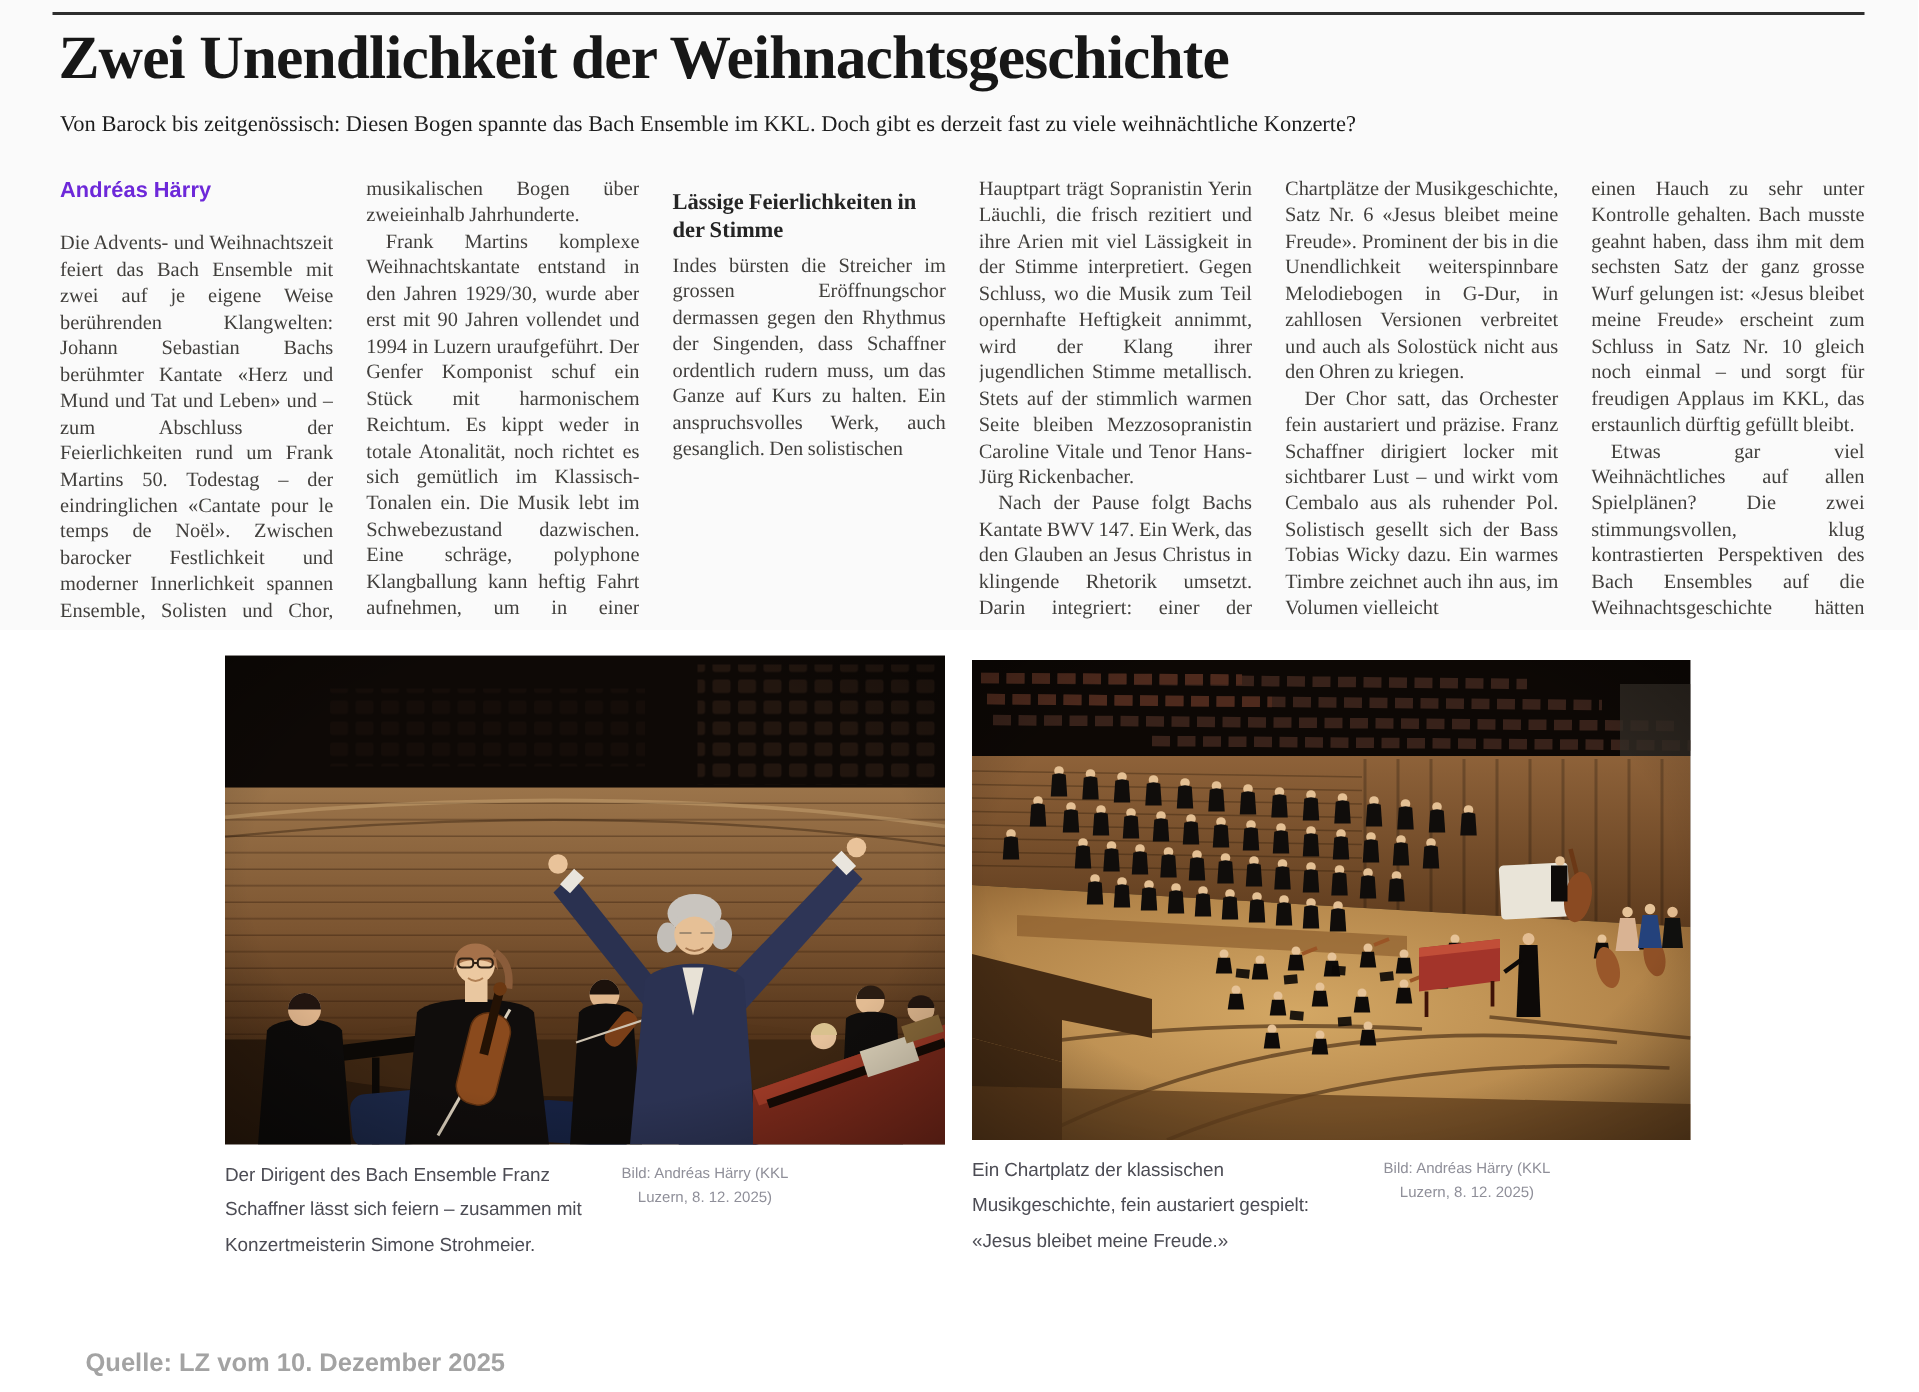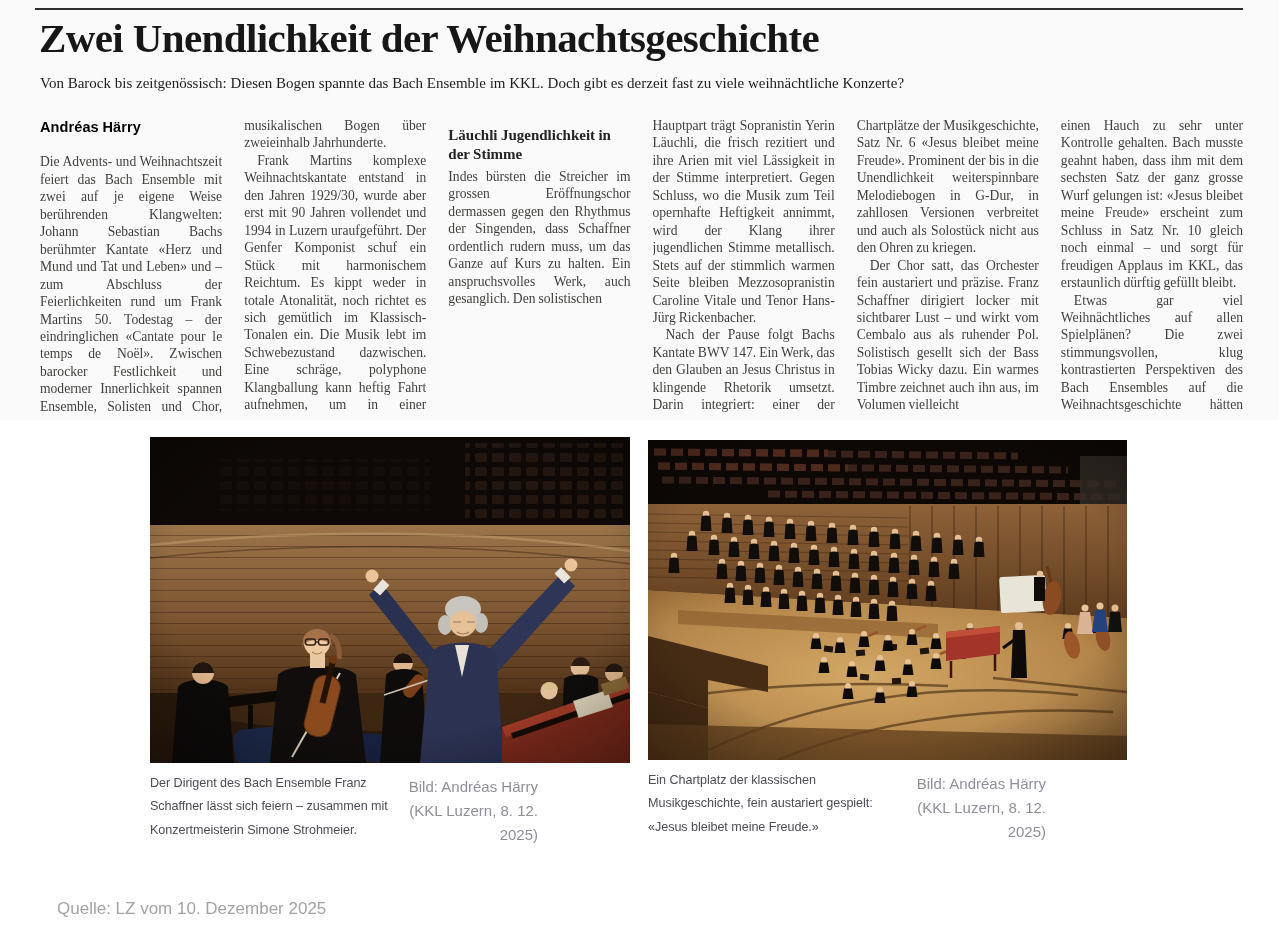--- a/index.html
+++ b/index.html
@@ -10,32 +10,32 @@
   .headline{position:absolute;left:39px;top:16px;width:1204px;margin:0;
             font-size:41px;line-height:1.1;font-weight:700;color:#171717;letter-spacing:-0.6px;}
   .subhead{position:absolute;left:40px;top:74px;width:1203px;margin:0;
            font-size:15px;line-height:1.25;font-weight:400;color:#1d1d1d;}
   .columns{position:absolute;left:40px;top:117px;width:1203px;height:296px;display:flex;gap:22px;}
   .col{flex:1 1 0;overflow:hidden;text-align:justify;font-size:13.6px;line-height:17.45px;
        color:#413f3c;hyphens:auto;-webkit-hyphens:auto;overflow-wrap:break-word;word-spacing:-0.4px;}
   .col p{margin:0;}
   .col p.ind{text-indent:13px;}
   .byline{font-family:"Liberation Sans",sans-serif;font-weight:700;font-size:14.5px;
-          color:#000000;margin:2px 0 17px 0;letter-spacing:.1px;text-align:left;}
+          color:#6d28d9;margin:2px 0 17px 0;letter-spacing:.1px;text-align:left;}
   .col h3{font-family:"Liberation Serif","DejaVu Serif",serif;font-size:15px;line-height:18.5px;
           margin:9px 0 5px 0;color:#242424;font-weight:700;text-align:left;}
   figure{margin:0;padding:0;position:absolute;}
   .figure-left{left:150px;top:437px;width:388px;}
   .figure-right{left:648px;top:440px;width:398px;}
   .photo{display:block;}
   .caprow{display:flex;gap:12px;margin-top:9px;font-family:"Liberation Sans",sans-serif;}
   .cap{flex:1 1 auto;font-size:12.6px;line-height:1.85;color:#4c4c54;letter-spacing:-0.05px;}
-  .credit{flex:0 0 136px;font-size:15px;line-height:1.6;color:#8f8f99;text-align:right;padding-top:3px;}
+  .credit{flex:0 0 136px;font-size:10px;line-height:1.6;color:#8f8f99;text-align:center;padding-top:3px;}
   .source{position:absolute;left:57px;top:899px;margin:0;font-family:"Liberation Sans",sans-serif;
-          font-size:17px;color:#a3a3a3;}
+          font-size:17px;color:#a3a3a3;font-weight:bold;}
 </style>
 </head>
 <body>
 
 <div class="page">
   <div class="article-bg"></div>
   <div class="top-rule"></div>
 
   <h1 class="headline">Zwei Unendlichkeit der Weihnachtsgeschichte</h1>
   <h2 class="subhead">Von Barock bis zeitgenössisch: Diesen Bogen spannte das Bach Ensemble im KKL. Doch gibt es derzeit fast zu viele weihnächtliche Konzerte?</h2>
@@ -43,21 +43,21 @@
   <section class="columns">
     <div class="col">
       <div class="byline">Andréas Härry</div>
       <p>Die Advents- und Weihnachtszeit feiert das Bach Ensemble mit zwei auf je eigene Weise berührenden Klangwelten: Johann Sebastian Bachs berühmter Kantate «Herz und Mund und Tat und Leben» und – zum Abschluss der Feierlichkeiten rund um Frank Martins 50. Todestag – der eindringlichen «Cantate pour le temps de Noël». Zwischen barocker Festlichkeit und moderner Innerlichkeit spannen Ensemble, Solisten und Chor, geleitet von Franz Schaffner, einen</p>
     </div>
     <div class="col">
       <p>musikalischen Bogen über zweieinhalb Jahrhunderte.</p>
       <p class="ind">Frank Martins komplexe Weihnachtskantate entstand in den Jahren 1929/30, wurde aber erst mit 90 Jahren vollendet und 1994 in Luzern uraufgeführt. Der Genfer Komponist schuf ein Stück mit harmonischem Reichtum. Es kippt weder in totale Atonalität, noch richtet es sich gemütlich im Klassisch-Tonalen ein. Die Musik lebt im Schwebezustand dazwischen. Eine schräge, polyphone Klangballung kann heftig Fahrt aufnehmen, um in einer lieblichen Ka-</p>
     </div>
     <div class="col">
-      <h3>Läuchli Jugendlichkeit in der Stimme</h3>
+      <h3>Lässige Feierlichkeiten in der Stimme</h3>
       <p>Indes bürsten die Streicher im grossen Eröffnungschor dermassen gegen den Rhythmus der Singenden, dass Schaffner ordentlich rudern muss, um das Ganze auf Kurs zu halten. Ein anspruchsvolles Werk, auch gesanglich. Den solistischen</p>
     </div>
     <div class="col">
       <p>Hauptpart trägt Sopranistin Yerin Läuchli, die frisch rezitiert und ihre Arien mit viel Lässigkeit in der Stimme interpretiert. Gegen Schluss, wo die Musik zum Teil opernhafte Heftigkeit annimmt, wird der Klang ihrer jugendlichen Stimme metallisch. Stets auf der stimmlich warmen Seite bleiben Mezzosopranistin Caroline Vitale und Tenor Hans-Jürg Rickenbacher.</p>
       <p class="ind">Nach der Pause folgt Bachs Kantate BWV 147. Ein Werk, das den Glauben an Jesus Christus in klingende Rhetorik umsetzt. Darin integriert: einer der obersten</p>
     </div>
     <div class="col">
       <p>Chartplätze der Musikgeschichte, Satz Nr. 6 «Jesus bleibet meine Freude». Prominent der bis in die Unendlichkeit weiterspinnbare Melodiebogen in G-Dur, in zahllosen Versionen verbreitet und auch als Solostück nicht aus den Ohren zu kriegen.</p>
       <p class="ind">Der Chor satt, das Orchester fein austariert und präzise. Franz Schaffner dirigiert locker mit sichtbarer Lust – und wirkt vom Cembalo aus als ruhender Pol. Solistisch gesellt sich der Bass Tobias Wicky dazu. Ein warmes Timbre zeichnet auch ihn aus, im Volumen vielleicht</p>
     </div>

